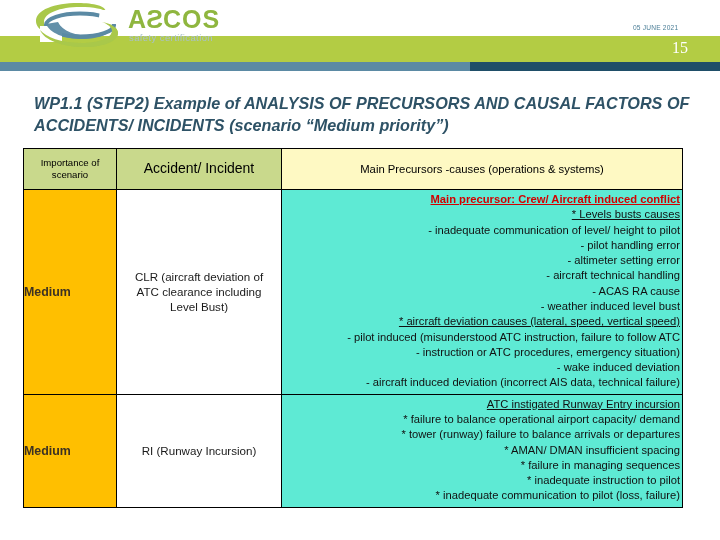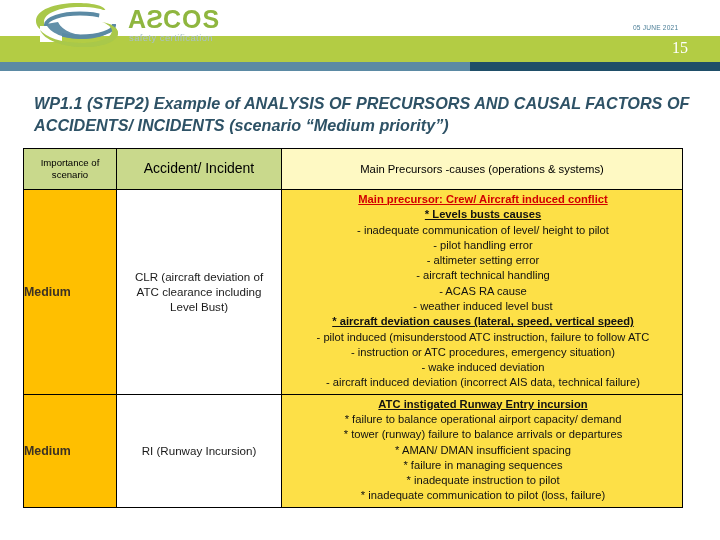--- a/index.html
+++ b/index.html
@@ -130,31 +130,31 @@
   }
   td.cell-accident {
     background: #ffffff;
     text-align: center;
     font-size: 11.6px;
     color: #1a1a1a;
     padding: 2px 6px;
     line-height: 1.32;
   }
   td.cell-precursors {
-    background: #fde047;
-    text-align: center;
+    background: #5eead4;
+    text-align: right;
     font-size: 11.2px;
     color: #111111;
     padding: 2px 2px 3px 4px;
     line-height: 1.365;
   }
 
   .pline { white-space: nowrap; }
   .pline.red      { color: #d20000; font-weight: bold; text-decoration: underline; }
-  .pline.ul       { text-decoration: underline; font-weight: bold; }
+  .pline.ul       { text-decoration: underline; font-weight: normal; }
   .pline.plain    { }
 </style>
 </head>
 <body>
 
 <div class="slide-header">
   <div class="green-band"></div>
   <div class="blue-band-left"></div>
   <div class="blue-band-right"></div>
 

